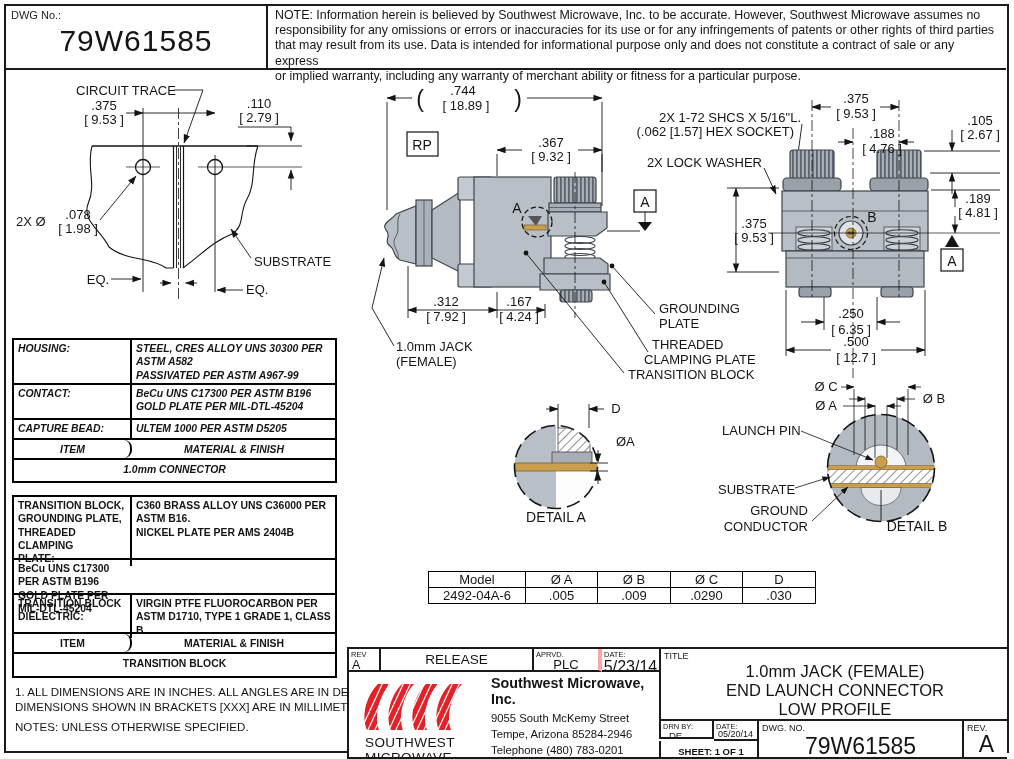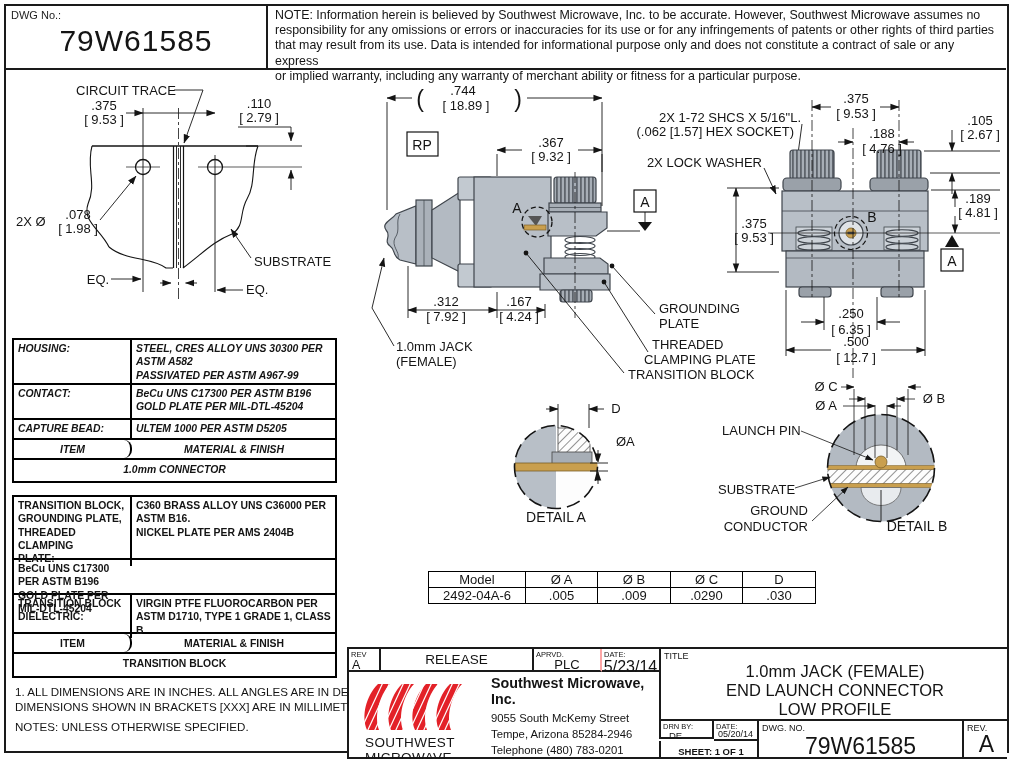--- a/index.html
+++ b/index.html
@@ -29,21 +29,21 @@
   
   .modeltbl{left:428px;top:571px;border-collapse:collapse;}
   .modeltbl td{border:1.5px solid #000;font-size:13px;text-align:center;height:15px;padding:0 2px;}
   
   .tblock{left:347px;top:639px;width:660px;height:112px;border:2px solid #1a1a1a;border-right:none;background:#fff;margin-top:8px;}
   .tb{position:absolute;border-color:#1a1a1a;}
   .lab{font-size:7.5px;position:absolute;left:2px;top:1px;white-space:nowrap;}
   .lab9{font-size:9px;position:absolute;left:3px;top:2px;}
   .cell-rev{left:0;top:0;width:30px;height:23px;border-bottom:2px solid #1a1a1a;}
   .cell-release{left:30px;top:0;width:155px;height:23px;border-left:2px solid #1a1a1a;border-right:2px solid #1a1a1a;border-bottom:2px solid #1a1a1a;text-align:center;font-size:13.5px;line-height:22px;}
-  .cell-aprvd{left:185px;top:0;width:68px;height:23px;border-right:2px solid #fca5a5;border-bottom:2px solid #1a1a1a;}
+  .cell-aprvd{left:185px;top:0;width:68px;height:23px;border-right:4px solid #fca5a5;border-bottom:2px solid #1a1a1a;}
   .cell-date{left:253px;top:0;width:57px;height:23px;border-bottom:2px solid #1a1a1a;}
   .cell-company{left:0;top:23px;width:310px;height:87px;}
   .cell-title{left:310px;top:0;width:350px;height:72px;border-left:2px solid #1a1a1a;border-bottom:2px solid #1a1a1a;}
   .title-text{position:absolute;left:0;top:13px;width:100%;text-align:center;font-size:16.5px;line-height:19px;white-space:pre-line;}
   .cell-drn{left:310px;top:72px;width:55px;height:18px;border-left:2px solid #1a1a1a;border-right:2px solid #1a1a1a;border-bottom:2px solid #1a1a1a;}
   .cell-drndate{left:365px;top:72px;width:45px;height:20px;border-right:2px solid #1a1a1a;border-bottom:2px solid #1a1a1a;}
   .cell-sheet{left:310px;top:92px;width:100px;height:20px;border-left:2px solid #1a1a1a;border-right:2px solid #1a1a1a;font-size:9.5px;font-weight:bold;padding:5px 0 0 4px;text-align:center;}
   .cell-dwg{left:410px;top:72px;width:205px;height:40px;border-right:2px solid #1a1a1a;}
   .cell-rev2{left:615px;top:72px;width:45px;height:40px;}
   .vA{position:absolute;left:3px;top:9px;font-size:12.5px;}

